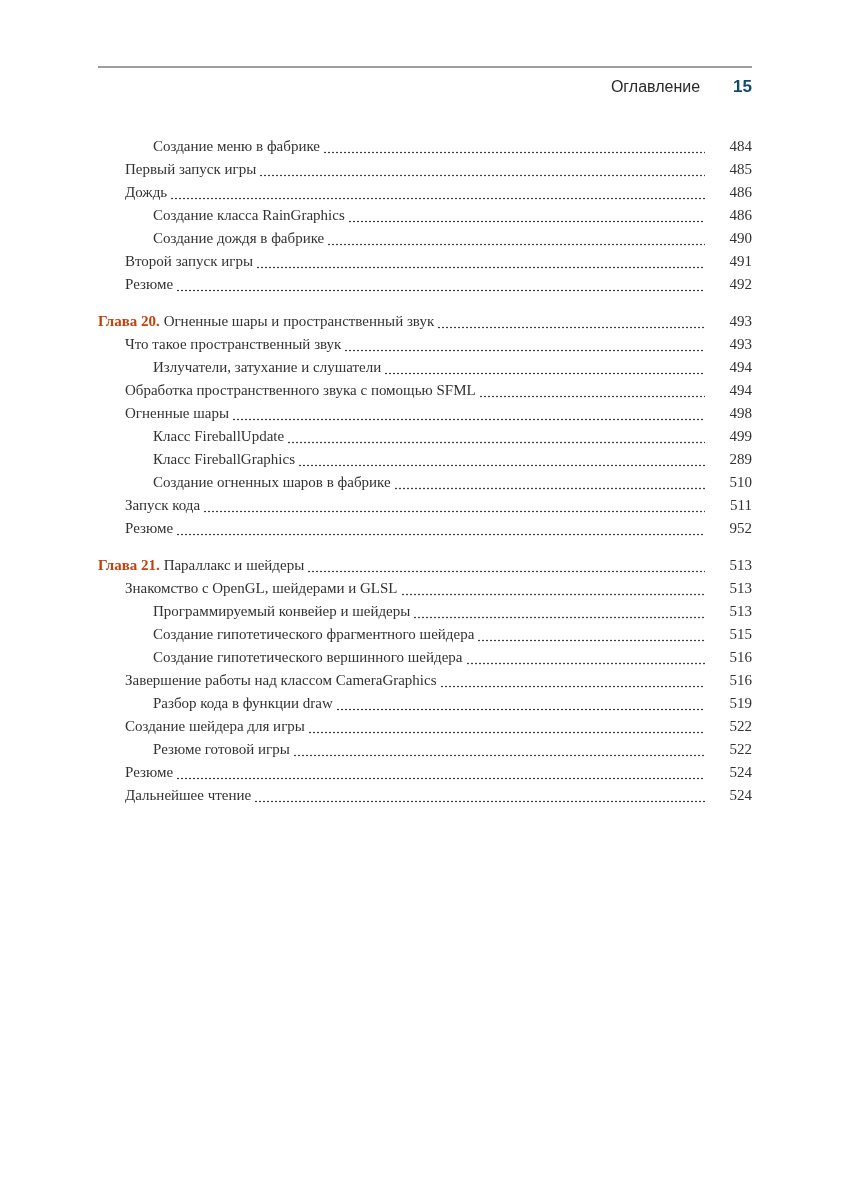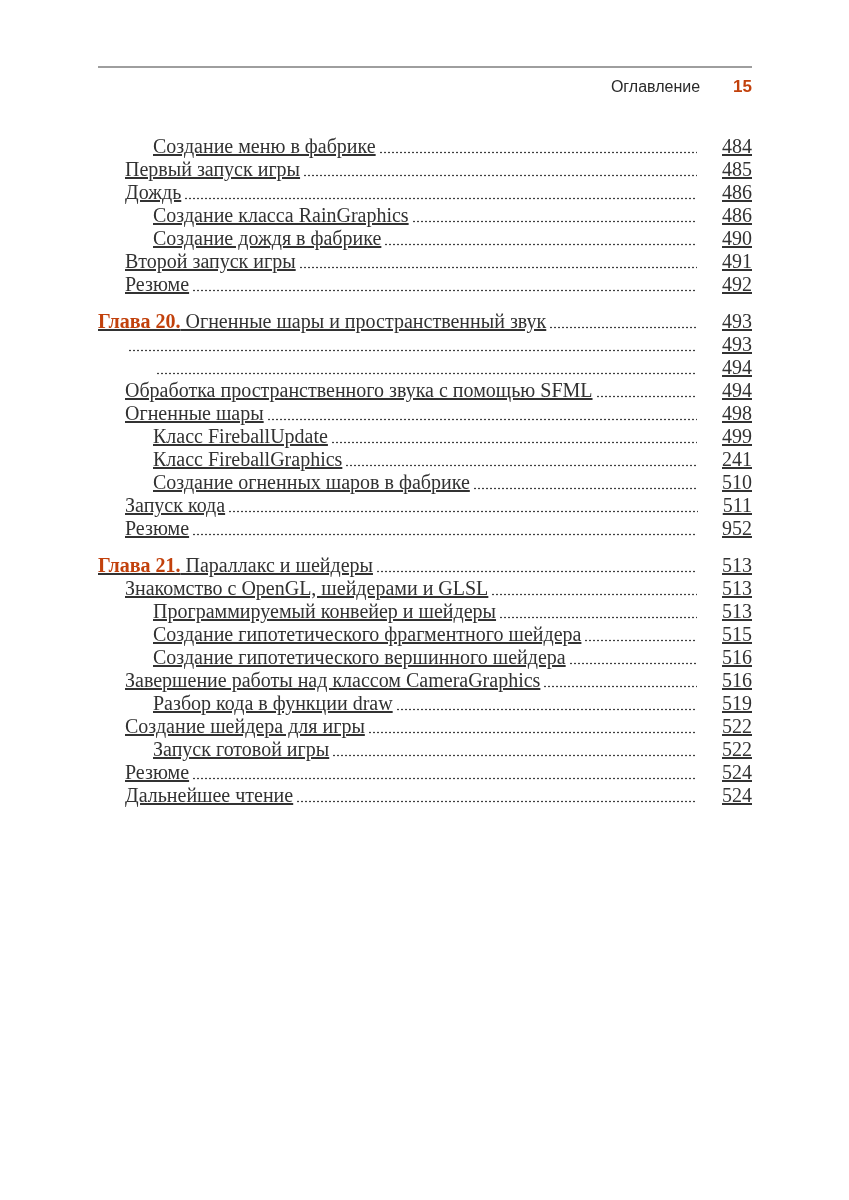--- a/index.html
+++ b/index.html
@@ -37,27 +37,26 @@
     padding-top: 9px;
     font-family: "Liberation Sans", "DejaVu Sans", sans-serif;
   }
   .running-head {
     font-size: 16px;
     color: #2a2a2a;
   }
   .page-number {
     font-size: 17px;
     font-weight: 700;
-    color: #c2410c;
+    color: #0c4a6e;
   }
   .toc {
     margin-top: 38px;
-    font-size: 20px;
+    font-size: 15px;
     color: #323232;
-    text-decoration: underline;
   }
   .toc-section { margin-top: 14px; }
   .toc-section:first-child { margin-top: 0; }
   .toc-row {
     display: flex;
     align-items: baseline;
     height: 23px;
     line-height: 23px;
     white-space: nowrap;
   }
@@ -126,24 +125,26 @@
             <span class="pg">492</span>
           </div>
         </div>
         <div class="toc-section">
           <div class="toc-row chapter">
             <span class="t"><span class="chapter-label">Глава 20.</span> Огненные шары и пространственный звук </span>
             <span class="leader"></span>
             <span class="pg">493</span>
           </div>
           <div class="toc-row lvl1">
+            <span class="t">Что такое пространственный звук </span>
             <span class="leader"></span>
             <span class="pg">493</span>
           </div>
           <div class="toc-row lvl2">
+            <span class="t">Излучатели, затухание и слушатели</span>
             <span class="leader"></span>
             <span class="pg">494</span>
           </div>
           <div class="toc-row lvl1">
             <span class="t">Обработка пространственного звука с помощью SFML </span>
             <span class="leader"></span>
             <span class="pg">494</span>
           </div>
           <div class="toc-row lvl1">
             <span class="t">Огненные шары </span>
@@ -151,21 +152,21 @@
             <span class="pg">498</span>
           </div>
           <div class="toc-row lvl2">
             <span class="t">Класс FireballUpdate</span>
             <span class="leader"></span>
             <span class="pg">499</span>
           </div>
           <div class="toc-row lvl2">
             <span class="t">Класс FireballGraphics</span>
             <span class="leader"></span>
-            <span class="pg">241</span>
+            <span class="pg">289</span>
           </div>
           <div class="toc-row lvl2">
             <span class="t">Создание огненных шаров в фабрике</span>
             <span class="leader"></span>
             <span class="pg">510</span>
           </div>
           <div class="toc-row lvl1">
             <span class="t">Запуск кода </span>
             <span class="leader"></span>
             <span class="pg">511</span>
@@ -211,21 +212,21 @@
             <span class="t">Разбор кода в функции draw</span>
             <span class="leader"></span>
             <span class="pg">519</span>
           </div>
           <div class="toc-row lvl1">
             <span class="t">Создание шейдера для игры </span>
             <span class="leader"></span>
             <span class="pg">522</span>
           </div>
           <div class="toc-row lvl2">
-            <span class="t">Запуск готовой игры</span>
+            <span class="t">Резюме готовой игры</span>
             <span class="leader"></span>
             <span class="pg">522</span>
           </div>
           <div class="toc-row lvl1">
             <span class="t">Резюме </span>
             <span class="leader"></span>
             <span class="pg">524</span>
           </div>
           <div class="toc-row lvl1">
             <span class="t">Дальнейшее чтение </span>

